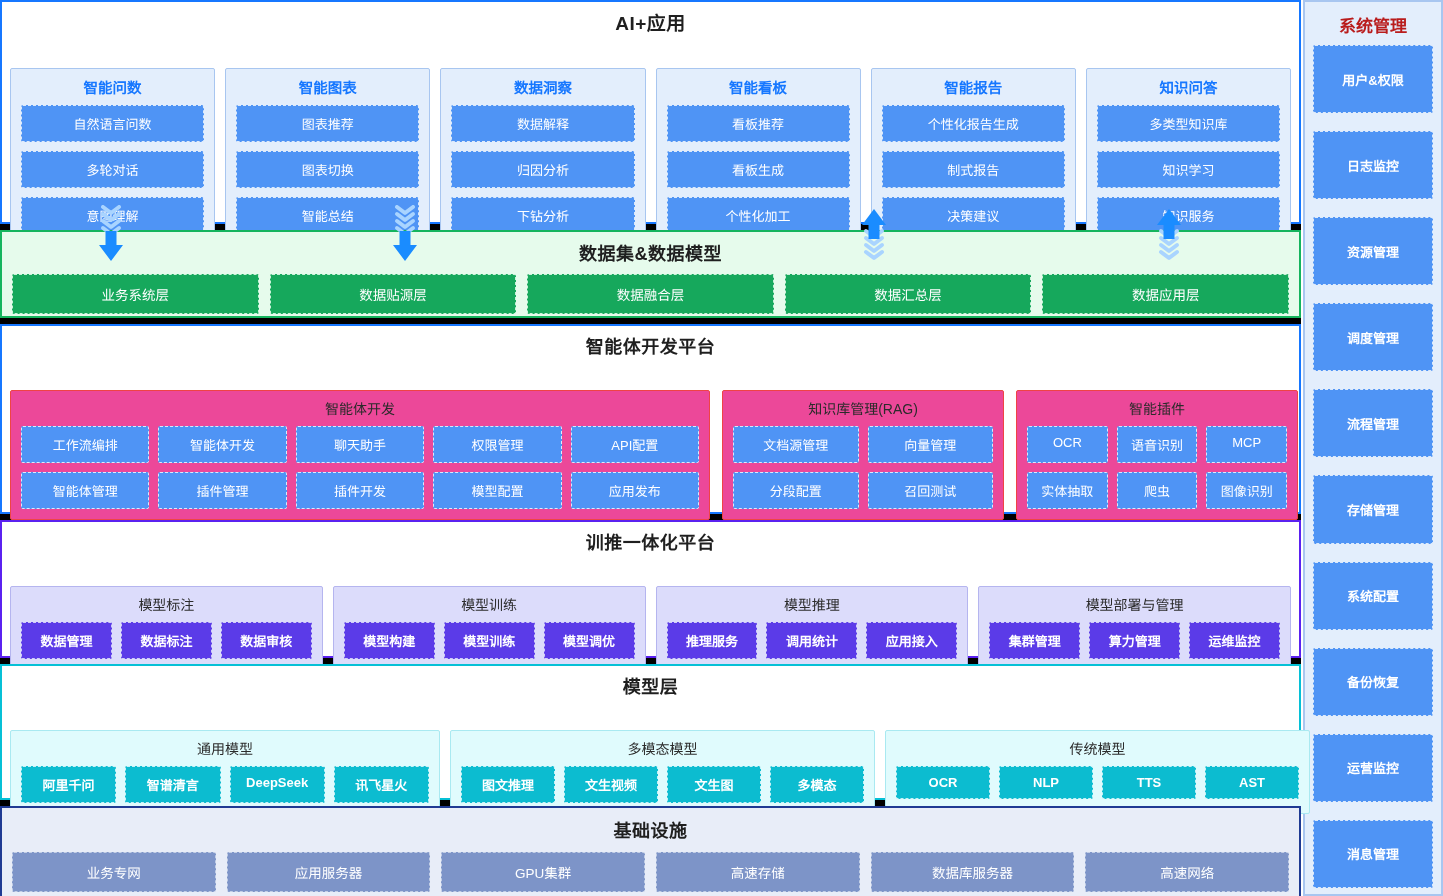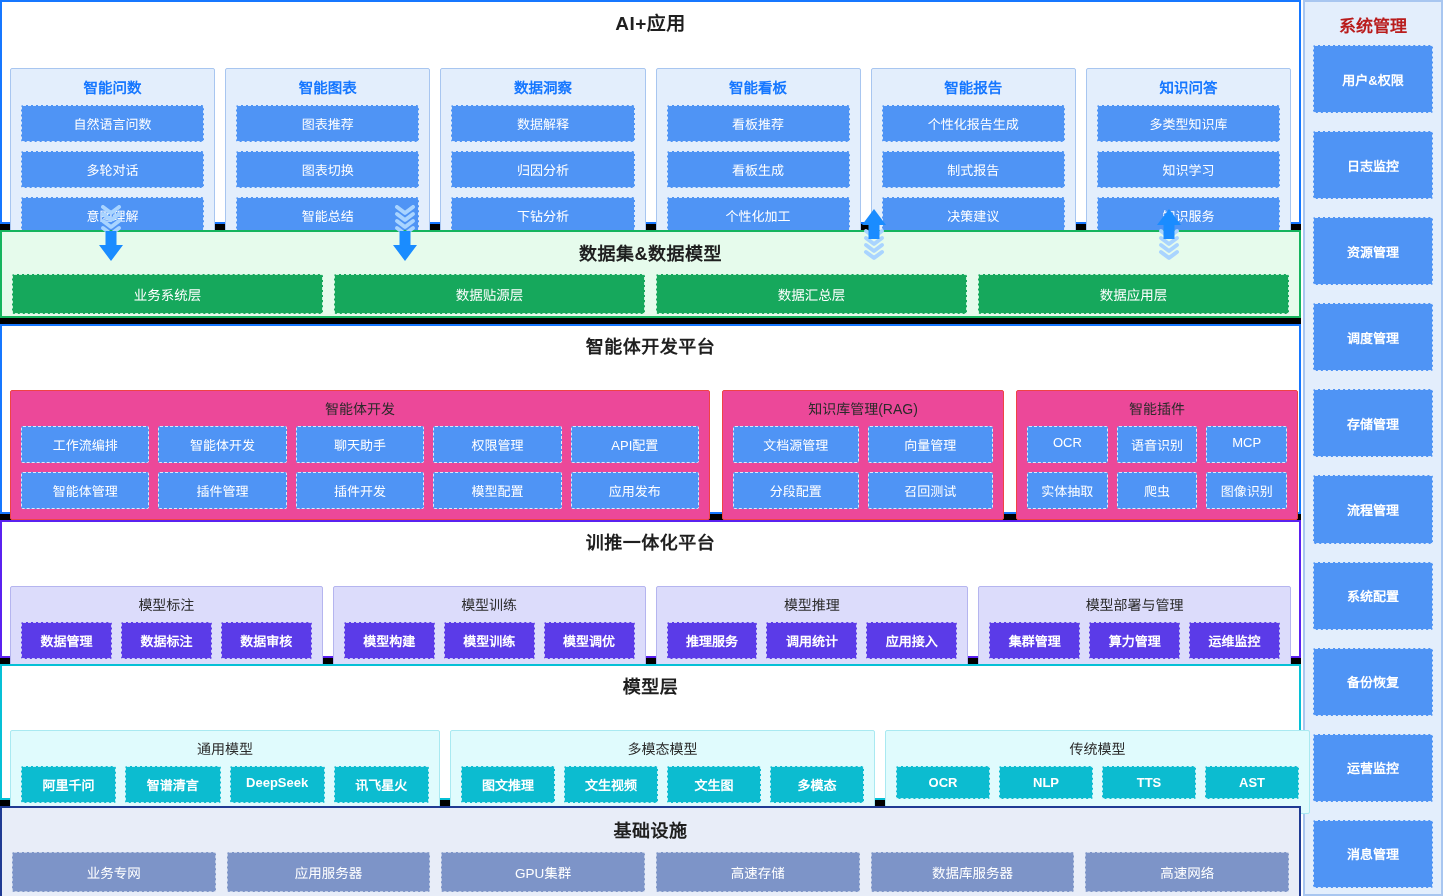--- a/index.html
+++ b/index.html
@@ -165,20 +165,21 @@
         </div>
 
       </div>
     </section>
 
     <section class="band band-data">
       <div class="band-title">数据集&amp;数据模型</div>
       <div class="row">
         <div class="chip">业务系统层</div>
         <div class="chip">数据贴源层</div>
+        <div class="chip">数据融合层</div>
         <div class="chip">数据汇总层</div>
         <div class="chip">数据应用层</div>
       </div>
     </section>
 
     <section class="band band-agent">
       <div class="band-title">智能体开发平台</div>
       <div class="panels">
 
         <div class="panel p-agentdev">
@@ -328,22 +329,22 @@
 
   </div>
 
   <aside class="sidebar">
     <div class="sidebar-title">系统管理</div>
     <div class="sidebar-list">
       <div class="sidebar-item">用户&amp;权限</div>
       <div class="sidebar-item">日志监控</div>
       <div class="sidebar-item">资源管理</div>
       <div class="sidebar-item">调度管理</div>
+      <div class="sidebar-item">流程管理</div>
       <div class="sidebar-item">存储管理</div>
-      <div class="sidebar-item">流程管理</div>
       <div class="sidebar-item">系统配置</div>
       <div class="sidebar-item">备份恢复</div>
       <div class="sidebar-item">运营监控</div>
       <div class="sidebar-item">消息管理</div>
     </div>
   </aside>
 
   <div id="arrow-host">
       <div class="arrow" style="left: 98px; top: 205px;">
         <svg width="26" height="58" viewBox="0 0 26 58">

